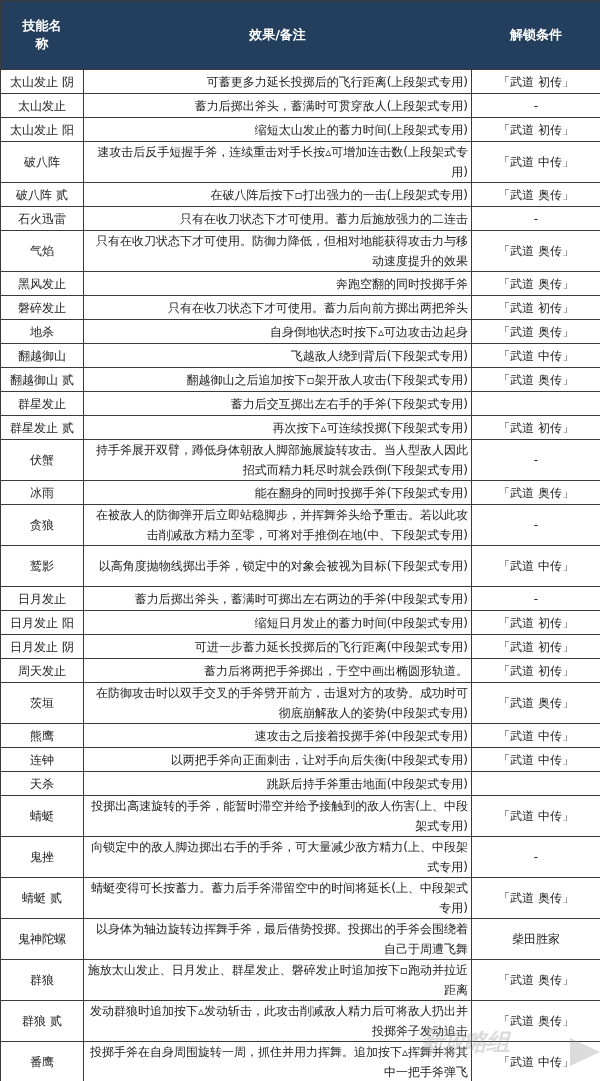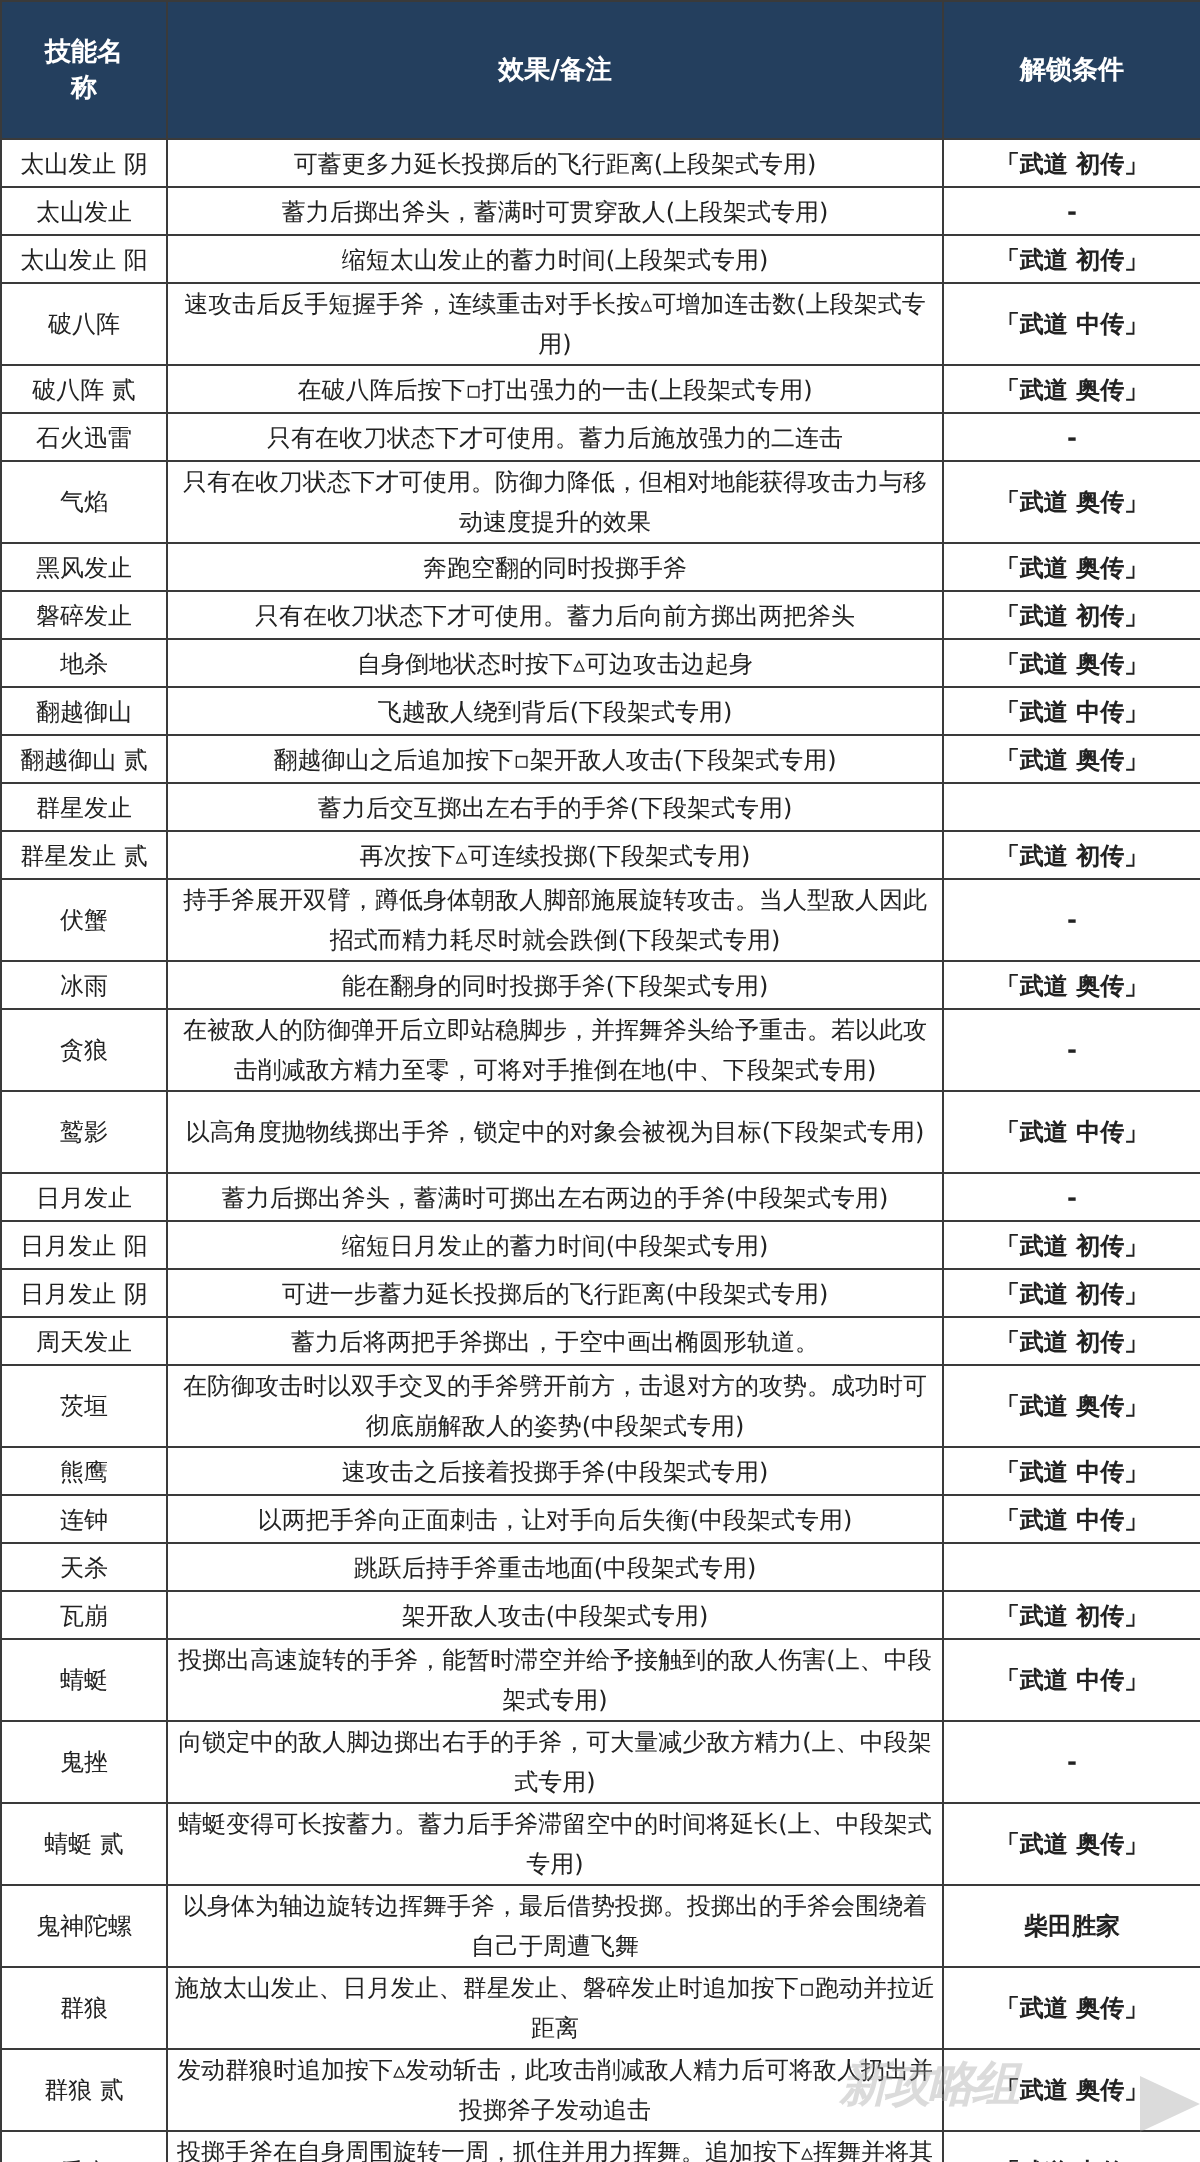--- a/index.html
+++ b/index.html
@@ -44,26 +44,25 @@
     vertical-align: middle;
     background: #ffffff;
   }
   table.skills td.name {
     text-align: center;
     padding: 0 2px;
     white-space: nowrap;
     margin-left: 15px;
   }
   table.skills td.effect {
-    text-align: center;
+    text-align: right;
   }
   table.skills td.unlock {
     text-align: center;
     white-space: nowrap;
-    font-weight: bold;
   }
   tr.r1 td { height: 23px; }
   tr.r2 td { height: 40px; }
   .watermark {
     position: absolute;
     left: 420px;
     top: 1020px;
     width: 180px;
     height: 61px;
     pointer-events: none;
@@ -231,25 +230,20 @@
       <tr class="r1">
         <td class="name">连钟</td>
         <td class="effect">以两把手斧向正面刺击，让对手向后失衡(中段架式专用)</td>
         <td class="unlock">「武道 中传」</td>
       </tr>
       <tr class="r1">
         <td class="name">天杀</td>
         <td class="effect">跳跃后持手斧重击地面(中段架式专用)</td>
         <td class="unlock"></td>
       </tr>
-      <tr class="r1">
-        <td class="name">瓦崩</td>
-        <td class="effect">架开敌人攻击(中段架式专用)</td>
-        <td class="unlock">「武道 初传」</td>
-      </tr>
       <tr class="r2">
         <td class="name">蜻蜓</td>
         <td class="effect">投掷出高速旋转的手斧，能暂时滞空并给予接触到的敌人伤害(上、中段架式专用)</td>
         <td class="unlock">「武道 中传」</td>
       </tr>
       <tr class="r2">
         <td class="name">鬼挫</td>
         <td class="effect">向锁定中的敌人脚边掷出右手的手斧，可大量减少敌方精力(上、中段架式专用)</td>
         <td class="unlock">-</td>
       </tr>

